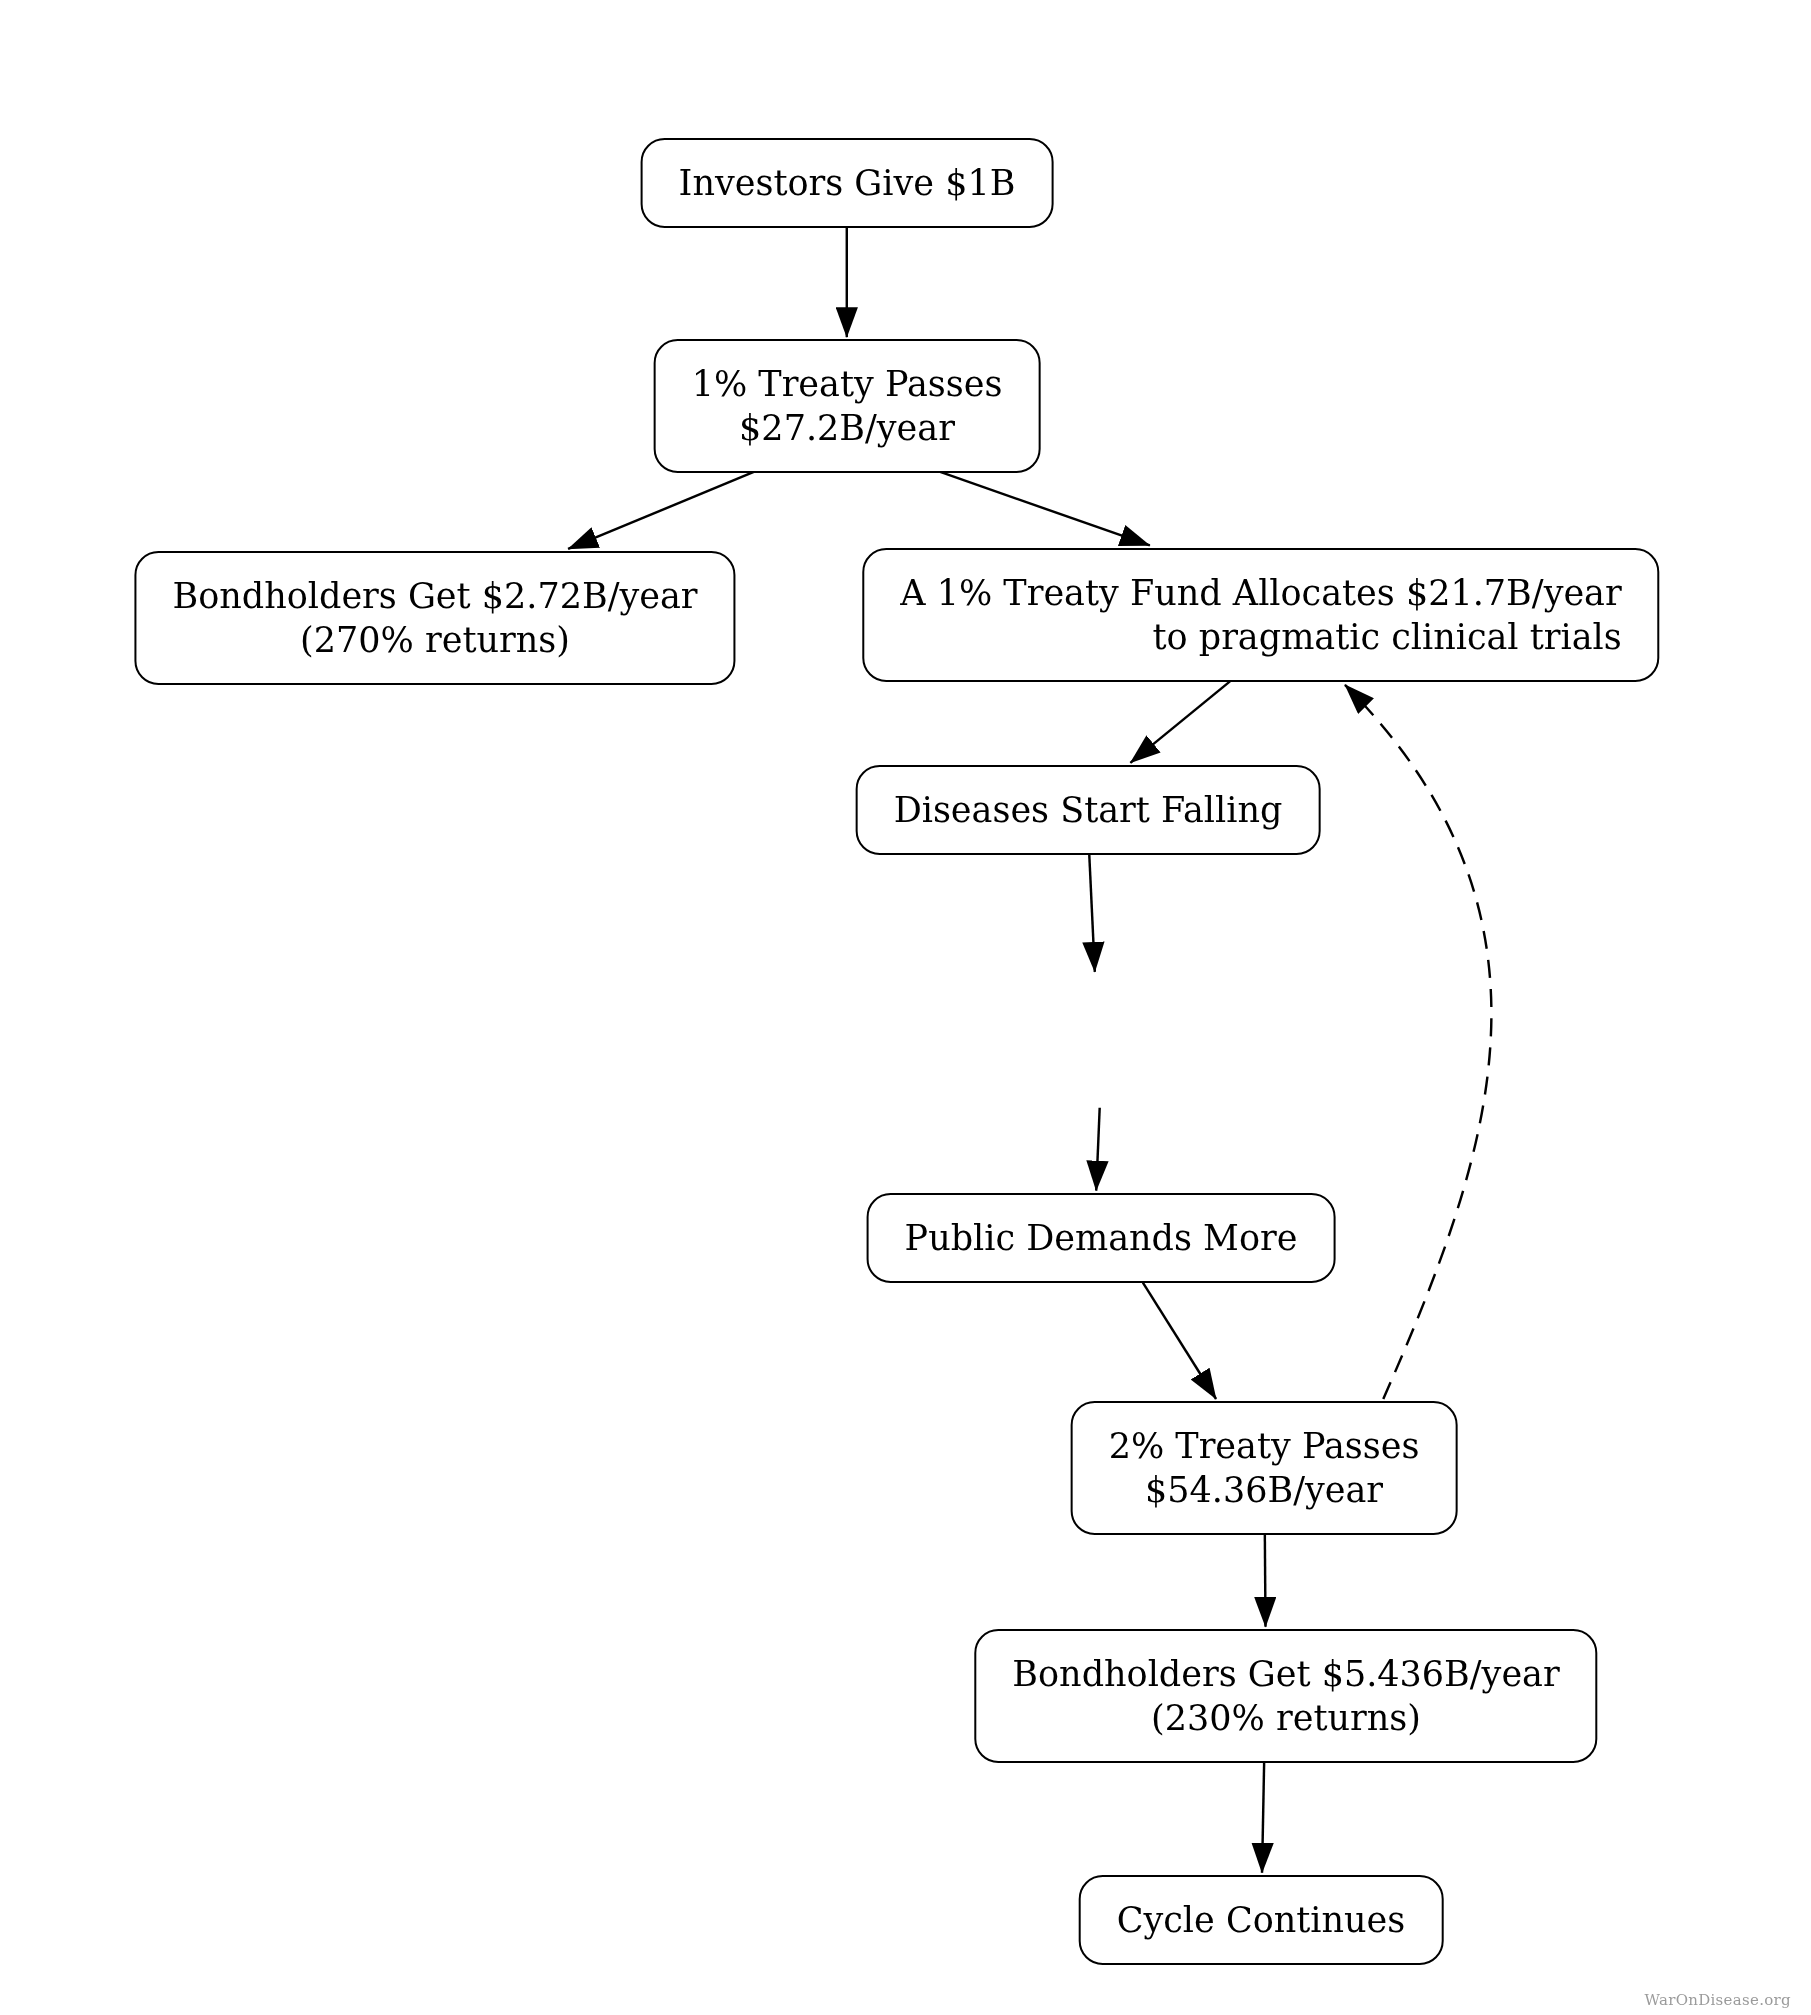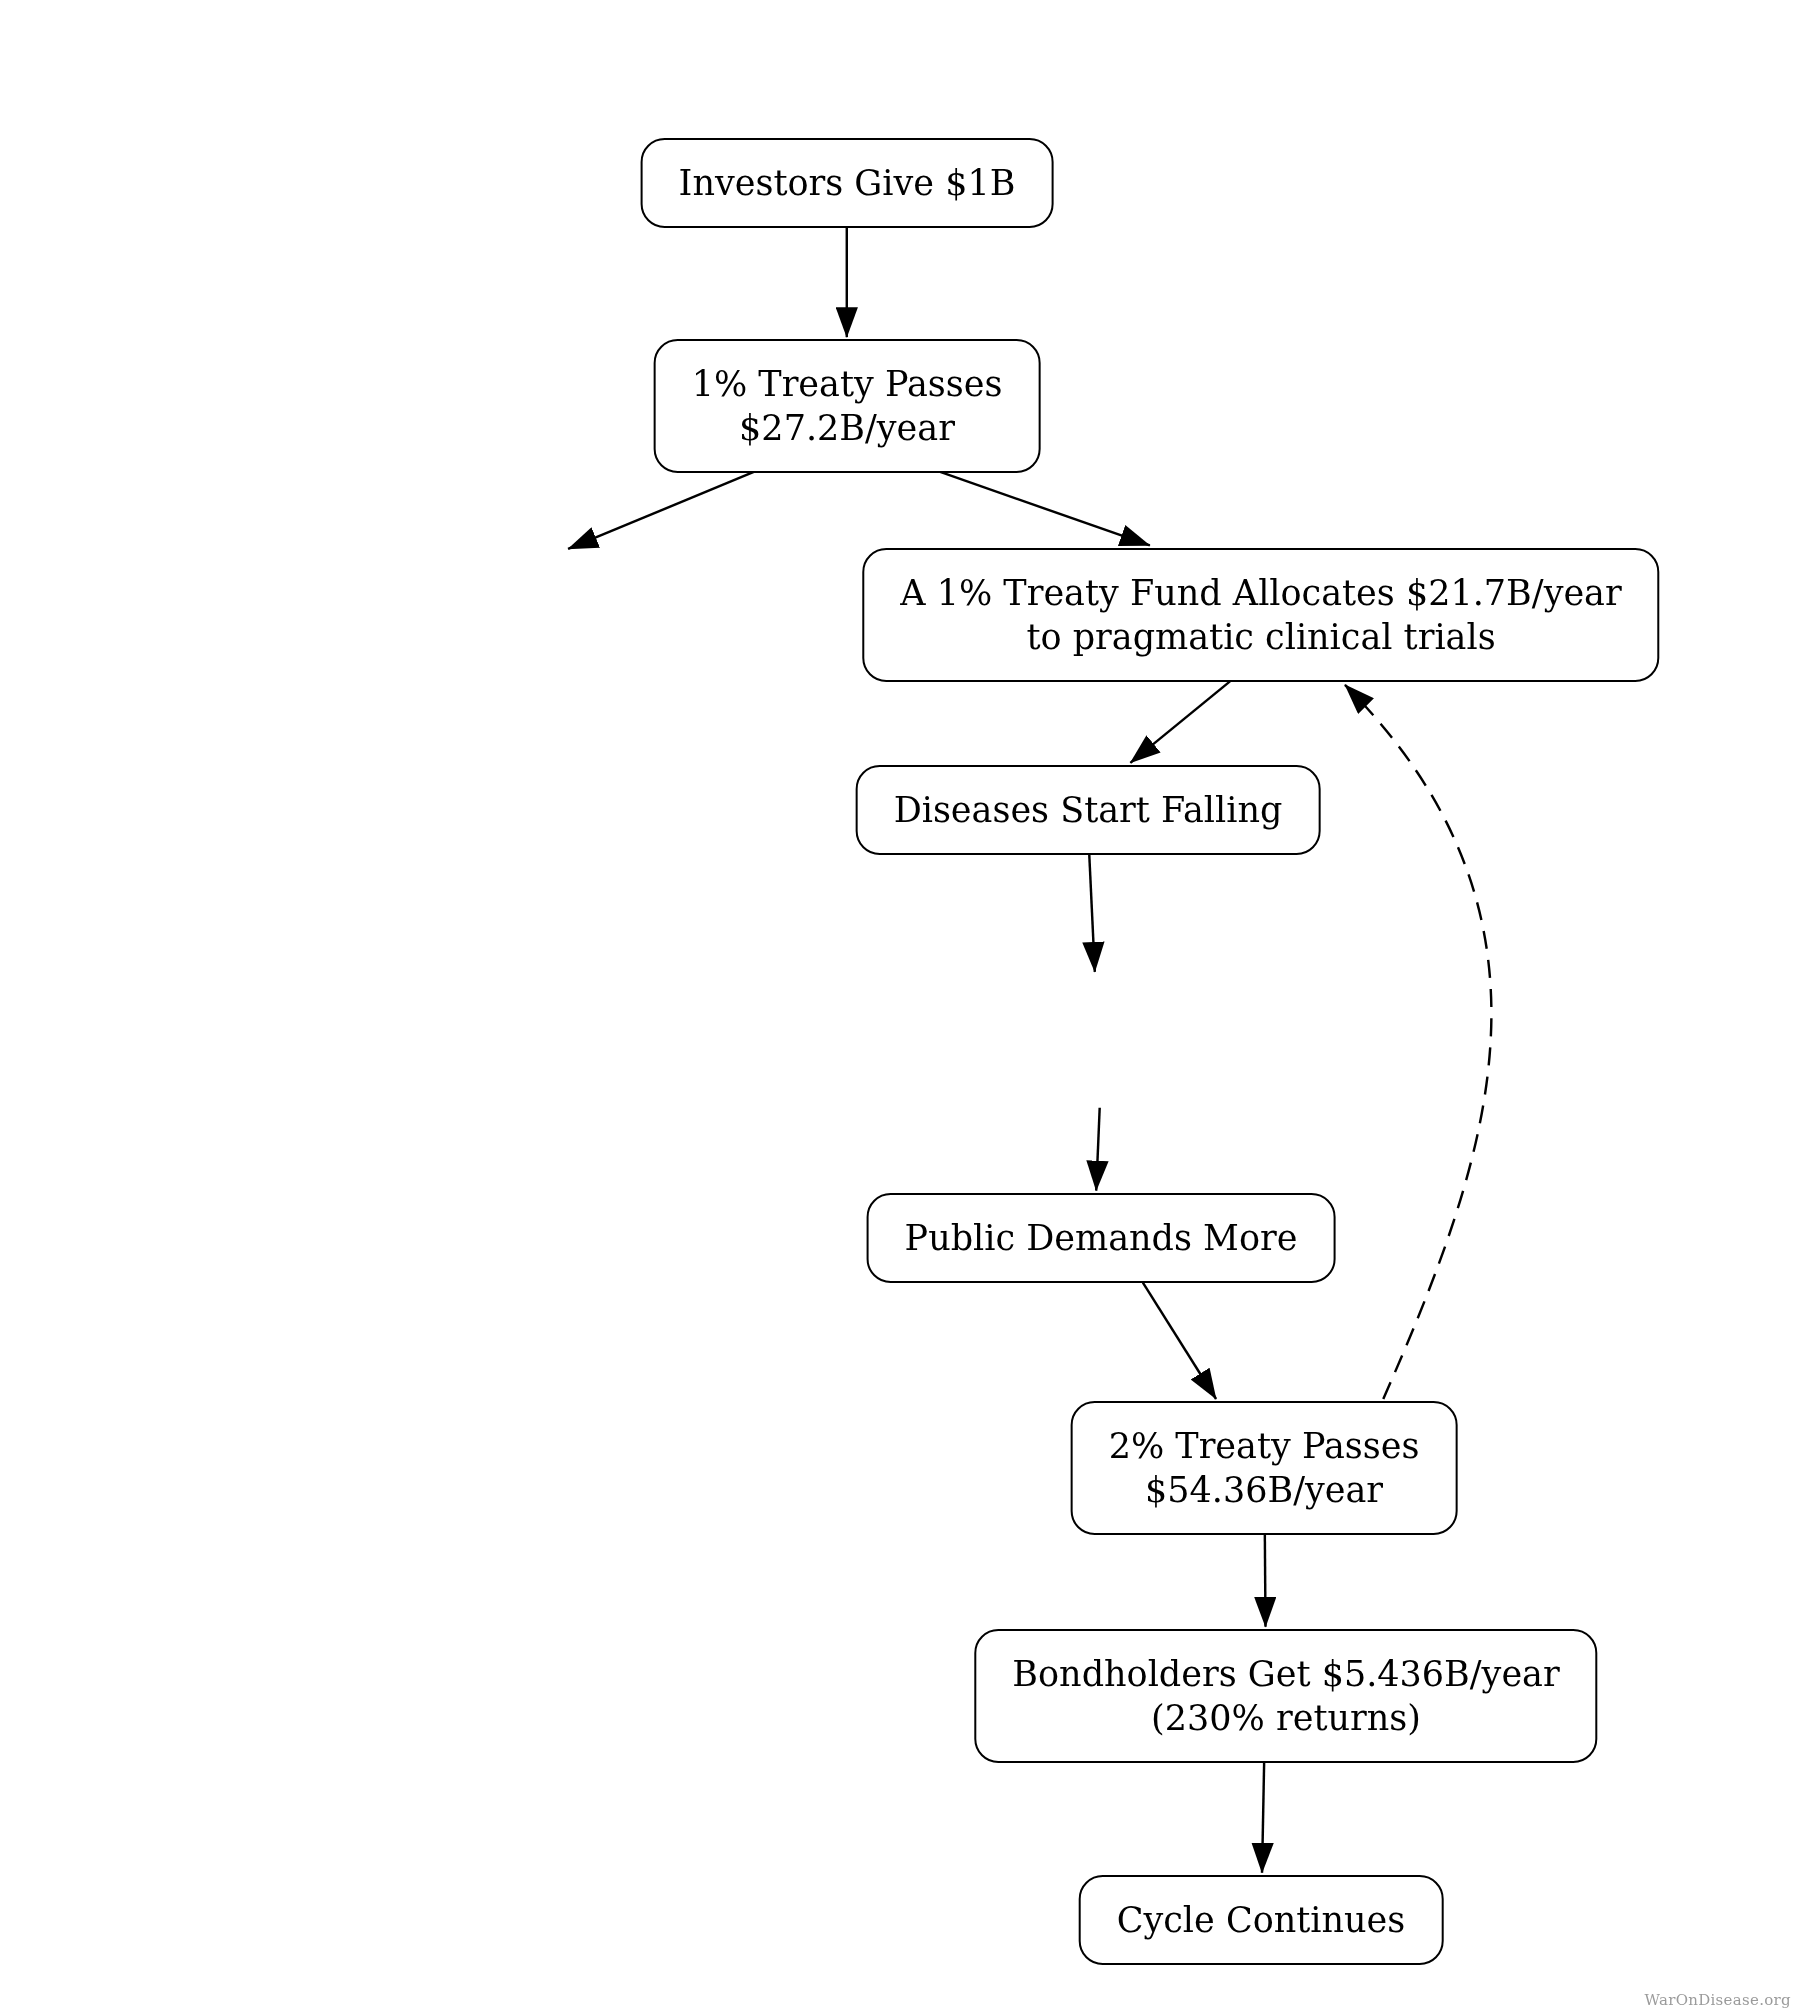--- a/index.html
+++ b/index.html
@@ -82,22 +82,26 @@
 
   <div class="node" style="left:847px; top:113px;">
     <span class="ln">Investors Give $1B</span>
   </div>
 
   <div class="node" style="left:847px; top:314px;border-radius:24px;">
     <span class="ln">1% Treaty Passes</span>
     <span class="ln">$27.2B/year</span>
   </div>
 
+  <div class="node" style="left:435px; top:526px;">
+    <span class="ln">Bondholders Get $2.72B/year</span>
+    <span class="ln">(270% returns)</span>
+  </div>
 
-  <div class="node" style="left:1261px; top:523px;">
+  <div class="node" style="left:1261px; top:523px;text-align:right;">
     <span class="ln">A 1% Treaty Fund Allocates $21.7B/year</span>
     <span class="ln">to pragmatic clinical trials</span>
   </div>
 
   <div class="node" style="left:1088px; top:740px;">
     <span class="ln">Diseases Start Falling</span>
   </div>
 
 
   <div class="node" style="left:1101px; top:1168px;">

